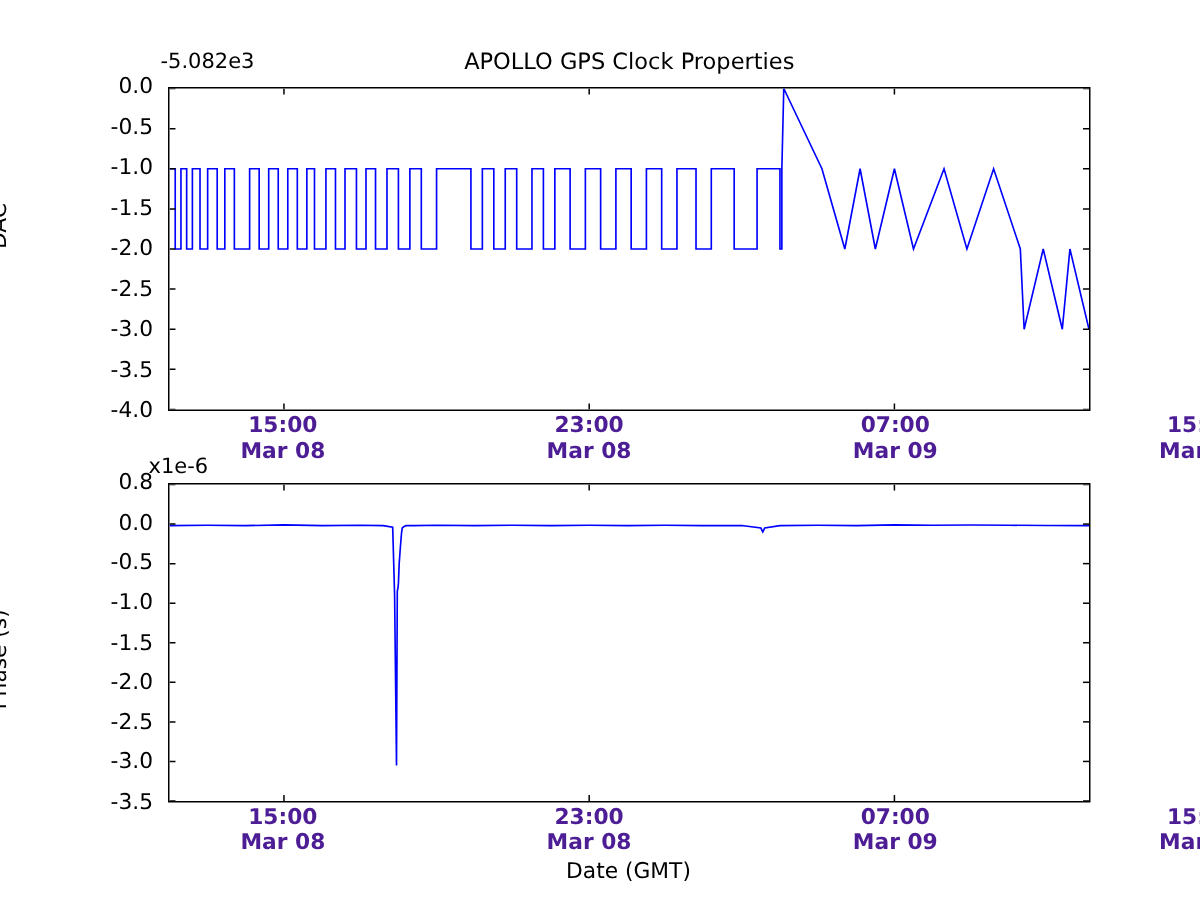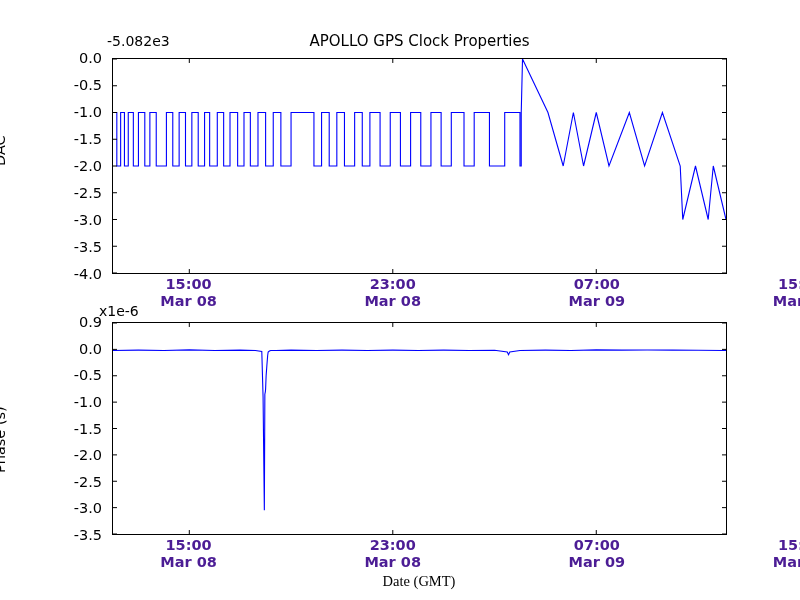--- a/index.html
+++ b/index.html
@@ -121,21 +121,20 @@
   #ylabel-phase {
     left: -8px;
     top: 473px;
     transform: rotate(-90deg);
     transform-origin: left top;
   }
   #xlabel-main {
     left: 419px;
     top: 573px;
     transform: translateX(-50%);
-    font-family: Liberation Serif, serif;
   }
 </style>
 </head>
 <body>
 
 <div id="figure">
 
   <div class="chart-title">APOLLO GPS Clock Properties</div>
 
   <div class="offset-label" id="offset-dac">-5.082e3</div>
@@ -154,21 +153,21 @@
       <div class="ytick-label" style="top: 54px;">-1.0</div>
       <div class="ytick-label" style="top: 81px;">-1.5</div>
       <div class="ytick-label" style="top: 108px;">-2.0</div>
       <div class="ytick-label" style="top: 135px;">-2.5</div>
       <div class="ytick-label" style="top: 162px;">-3.0</div>
       <div class="ytick-label" style="top: 189px;">-3.5</div>
       <div class="ytick-label" style="top: 216px;">-4.0</div>
     </div>
 
   <div class="ytick-col" id="ytick-col-phase">
-      <div class="ytick-label" style="top: 0px;">0.9</div>
+      <div class="ytick-label" style="top: 0px;">0.8</div>
       <div class="ytick-label" style="top: 26.625px;">0.0</div>
       <div class="ytick-label" style="top: 53.25px;">-0.5</div>
       <div class="ytick-label" style="top: 79.875px;">-1.0</div>
       <div class="ytick-label" style="top: 106.5px;">-1.5</div>
       <div class="ytick-label" style="top: 133.125px;">-2.0</div>
       <div class="ytick-label" style="top: 159.75px;">-2.5</div>
       <div class="ytick-label" style="top: 186.375px;">-3.0</div>
       <div class="ytick-label" style="top: 213px;">-3.5</div>
     </div>
 

